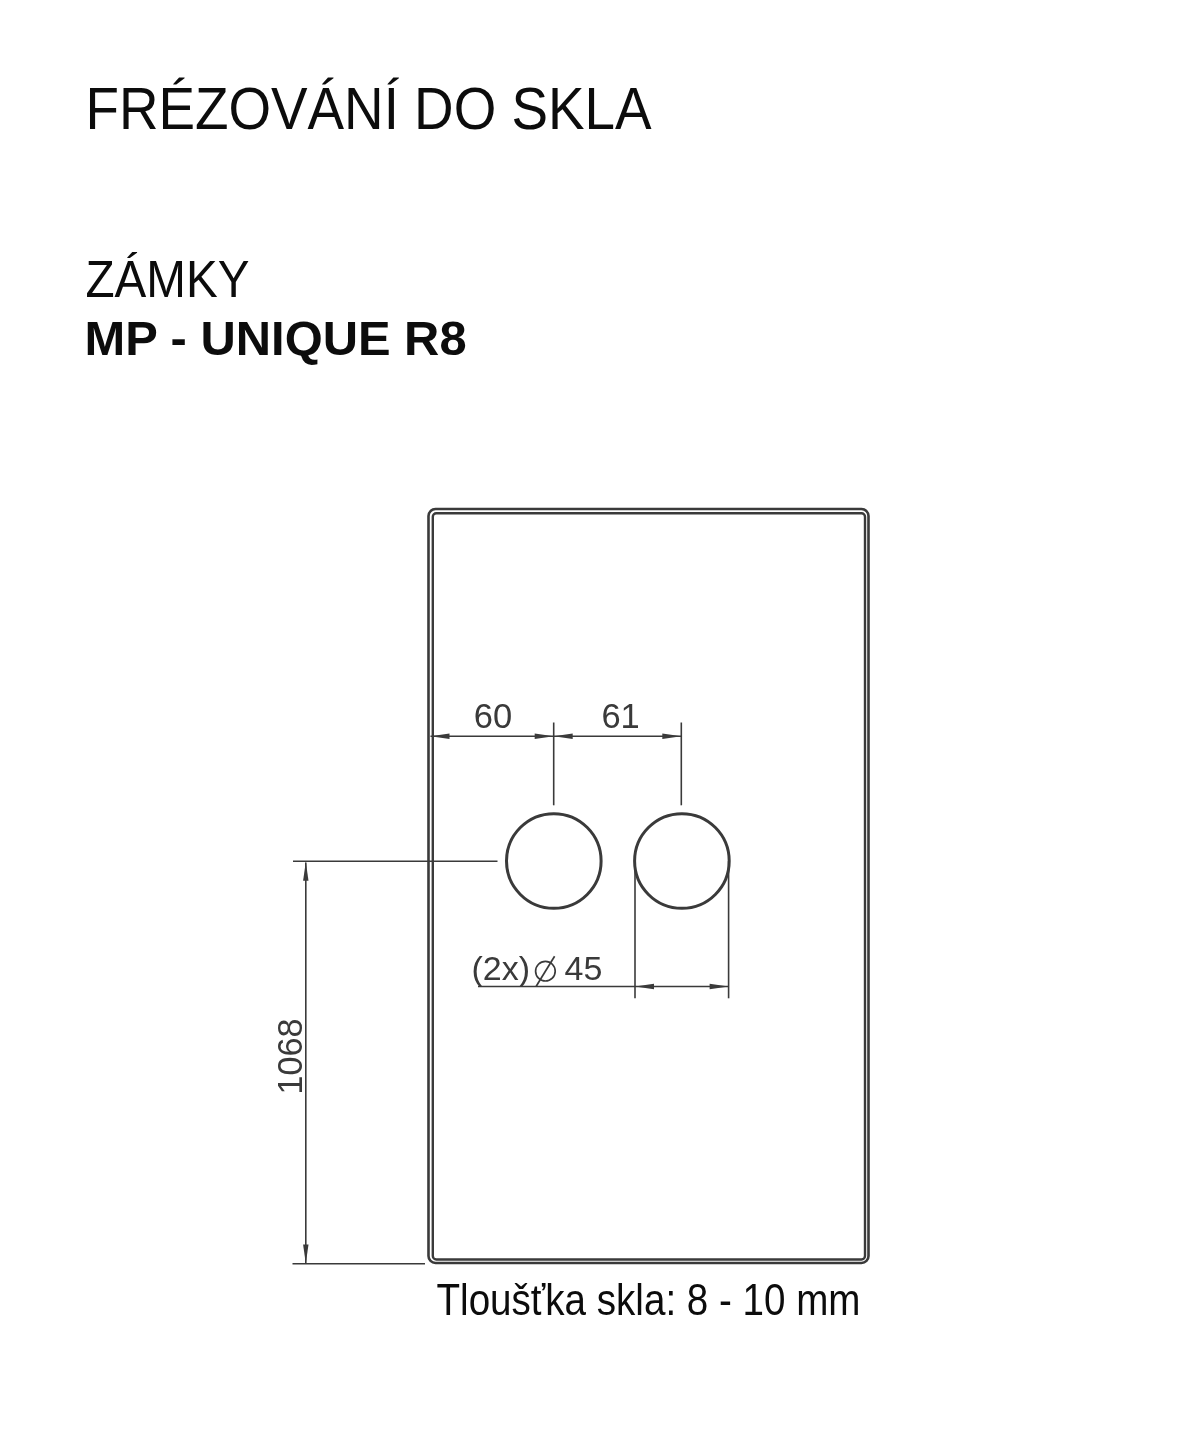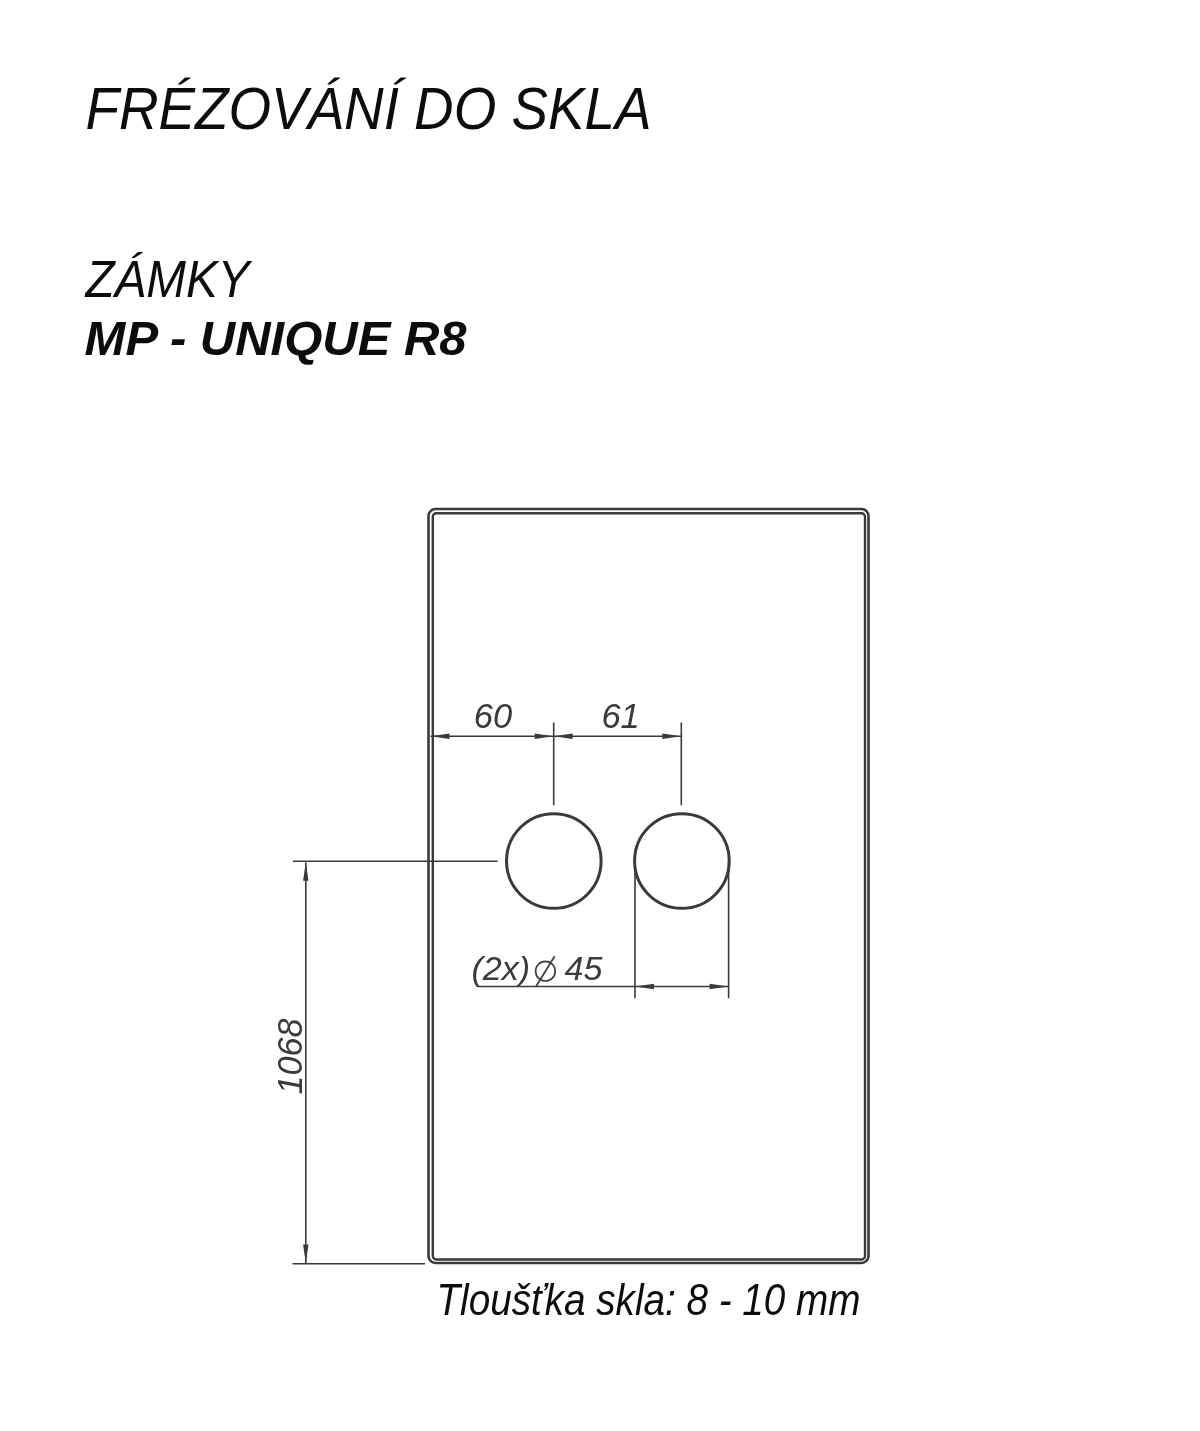--- a/index.html
+++ b/index.html
@@ -1,16 +1,16 @@
 <!DOCTYPE html>
 <html><head>
 <meta charset="utf-8">
 <style>
   html,body{margin:0;padding:0;background:#ffffff;}
-  #page{position:relative;width:1200px;height:1431px;background:#ffffff;overflow:hidden;font-style:italic;}
+  #page{position:relative;width:1200px;height:1431px;background:#ffffff;overflow:hidden;}
   svg text{font-family:"Liberation Sans", sans-serif;}
 </style>
 </head>
 <body>
 <div id="page">
 <svg width="1200" height="1431" viewBox="0 0 1200 1431" xmlns="http://www.w3.org/2000/svg">
 
   <text x="85.5" y="128.8" font-size="60" fill="#0c0c0c" textLength="566" lengthAdjust="spacingAndGlyphs">FRÉZOVÁNÍ DO SKLA</text>
 
   <text x="85.4" y="297.2" font-size="51" fill="#0c0c0c" textLength="164" lengthAdjust="spacingAndGlyphs">ZÁMKY</text>

